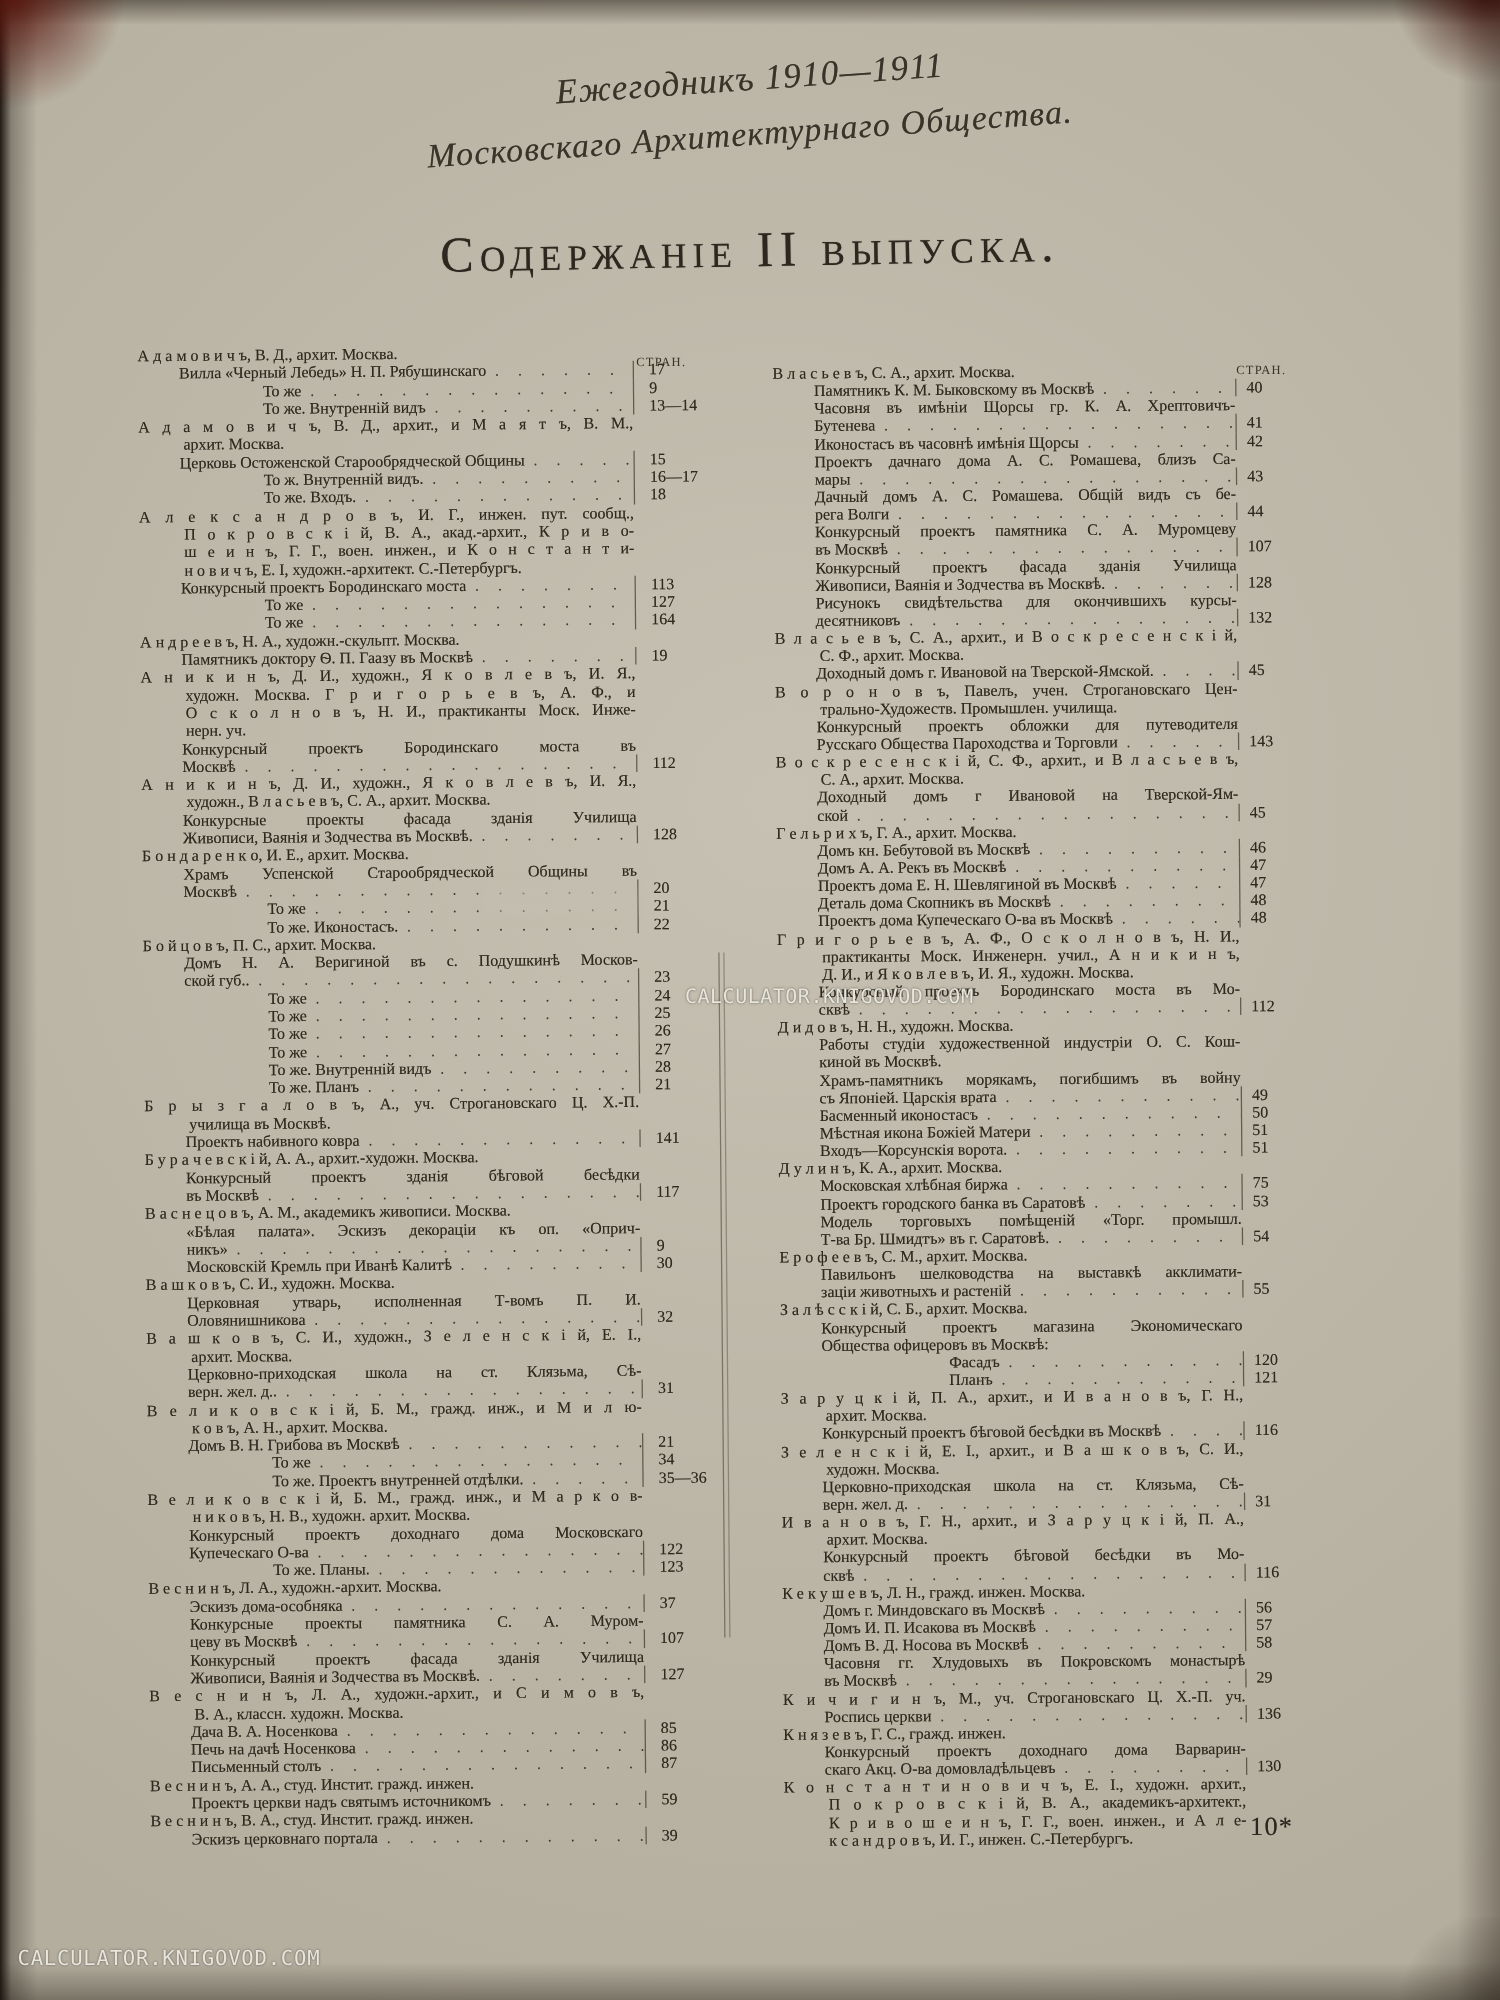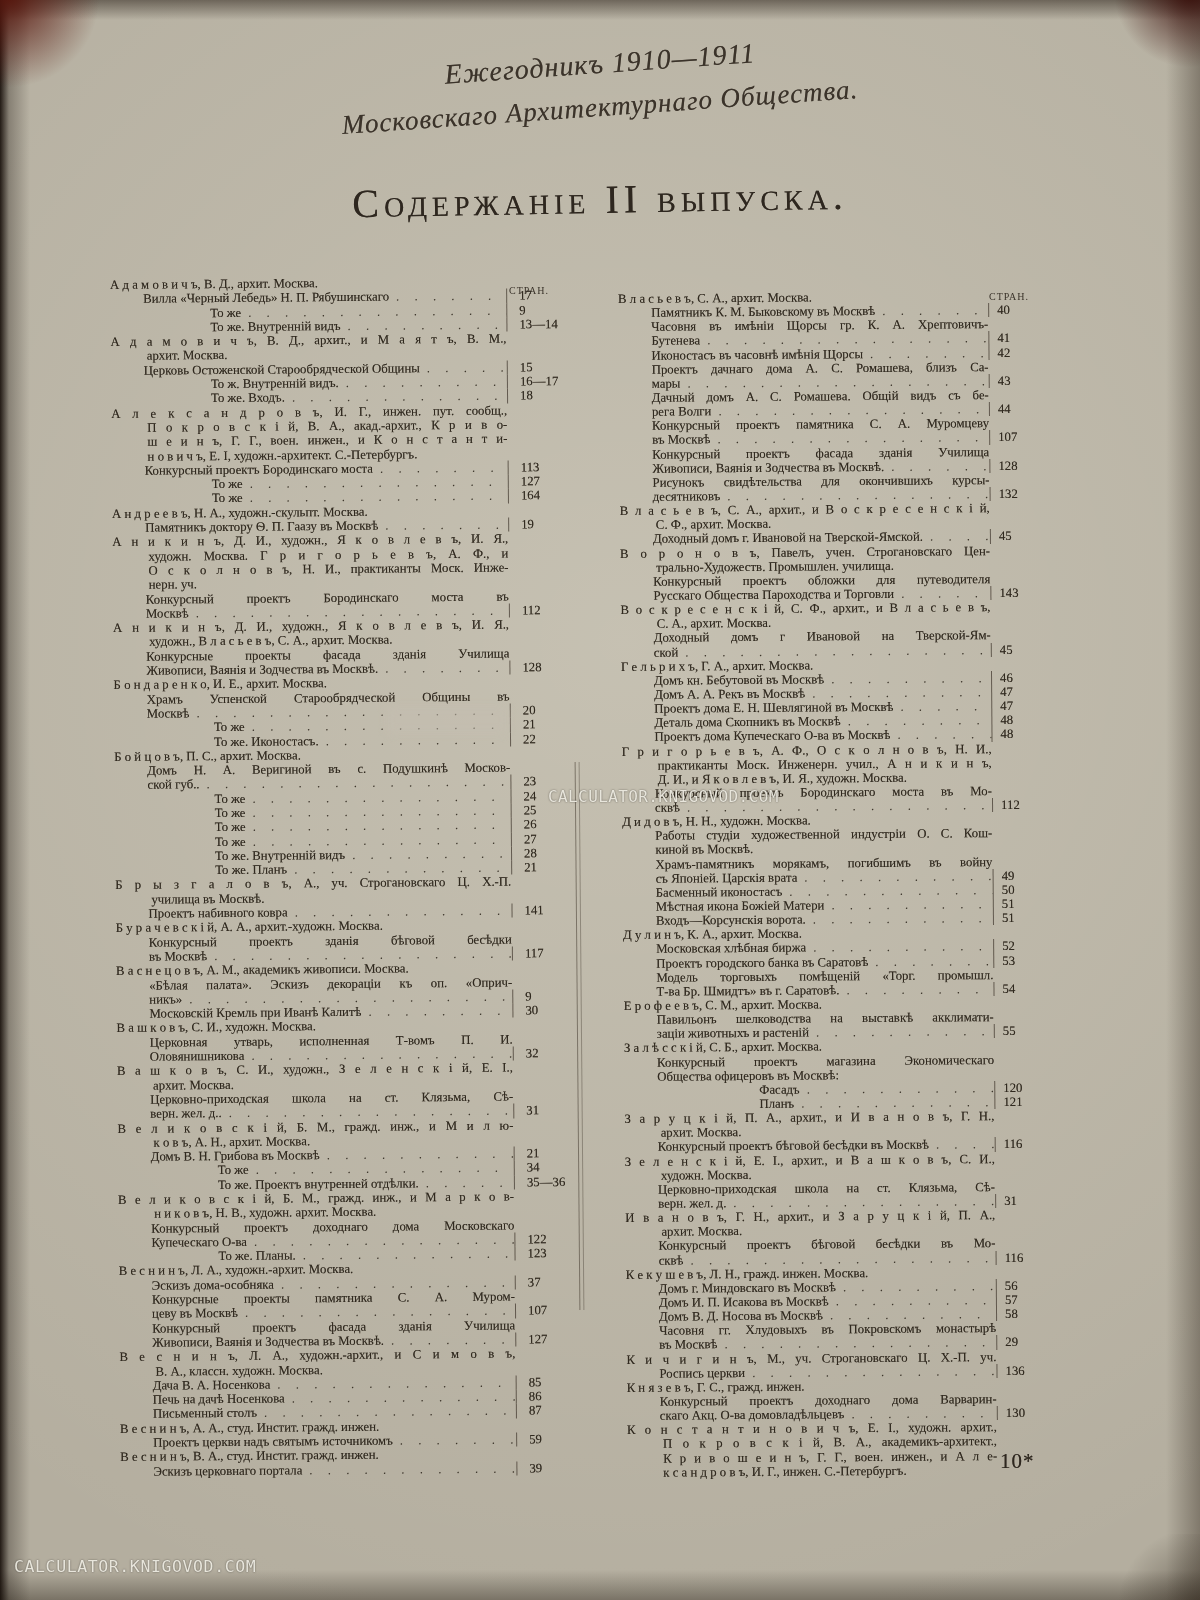--- a/index.html
+++ b/index.html
@@ -730,21 +730,21 @@
         <span class="num">51</span>
       </div>
       <div class="row">
         <span class="lbl" style="padding-left: 0px;">Д у л и н ъ, К. А., архит. Москва.</span>
         <span class="dots"></span>
         <span class="num"></span>
       </div>
       <div class="row">
         <span class="lbl" style="padding-left: 33px;">Московская хлѣбная биржа</span>
         <span class="dots on"></span>
-        <span class="num">52</span>
+        <span class="num">75</span>
       </div>
       <div class="row">
         <span class="lbl" style="padding-left: 33px;">Проектъ городского банка въ Саратовѣ</span>
         <span class="dots on"></span>
         <span class="num">53</span>
       </div>
       <div class="row just">
         <span class="lbl" style="padding-left: 33px;">Модель  торговыхъ  помѣщеній  «Торг. промышл.</span>
         <span class="dots"></span>
         <span class="num"></span>

